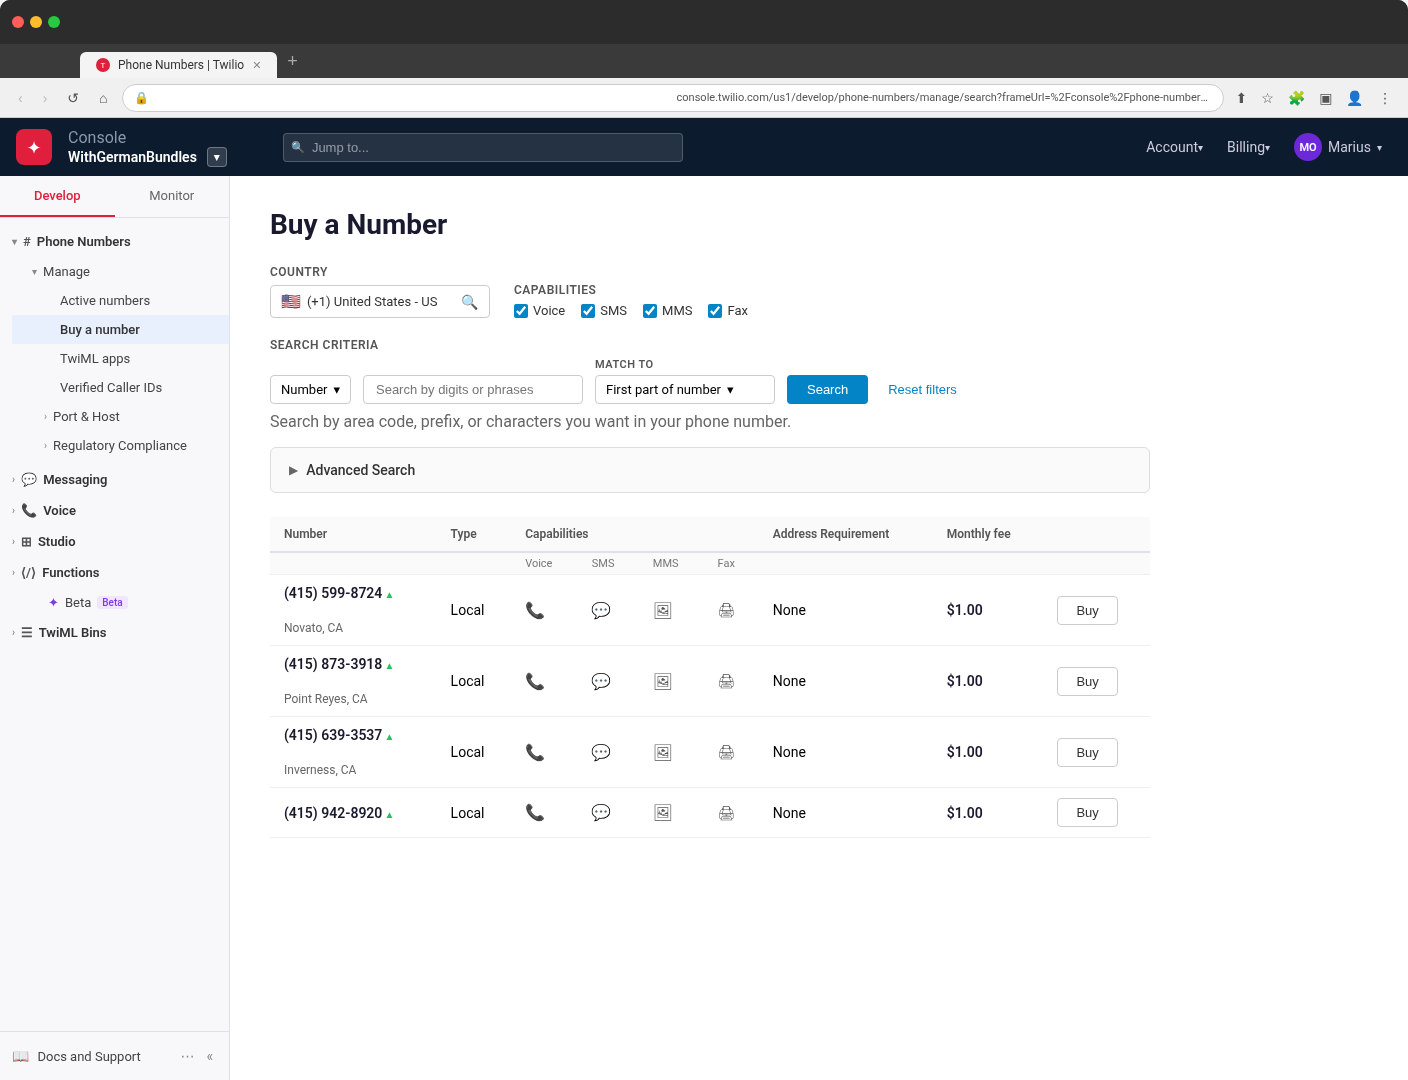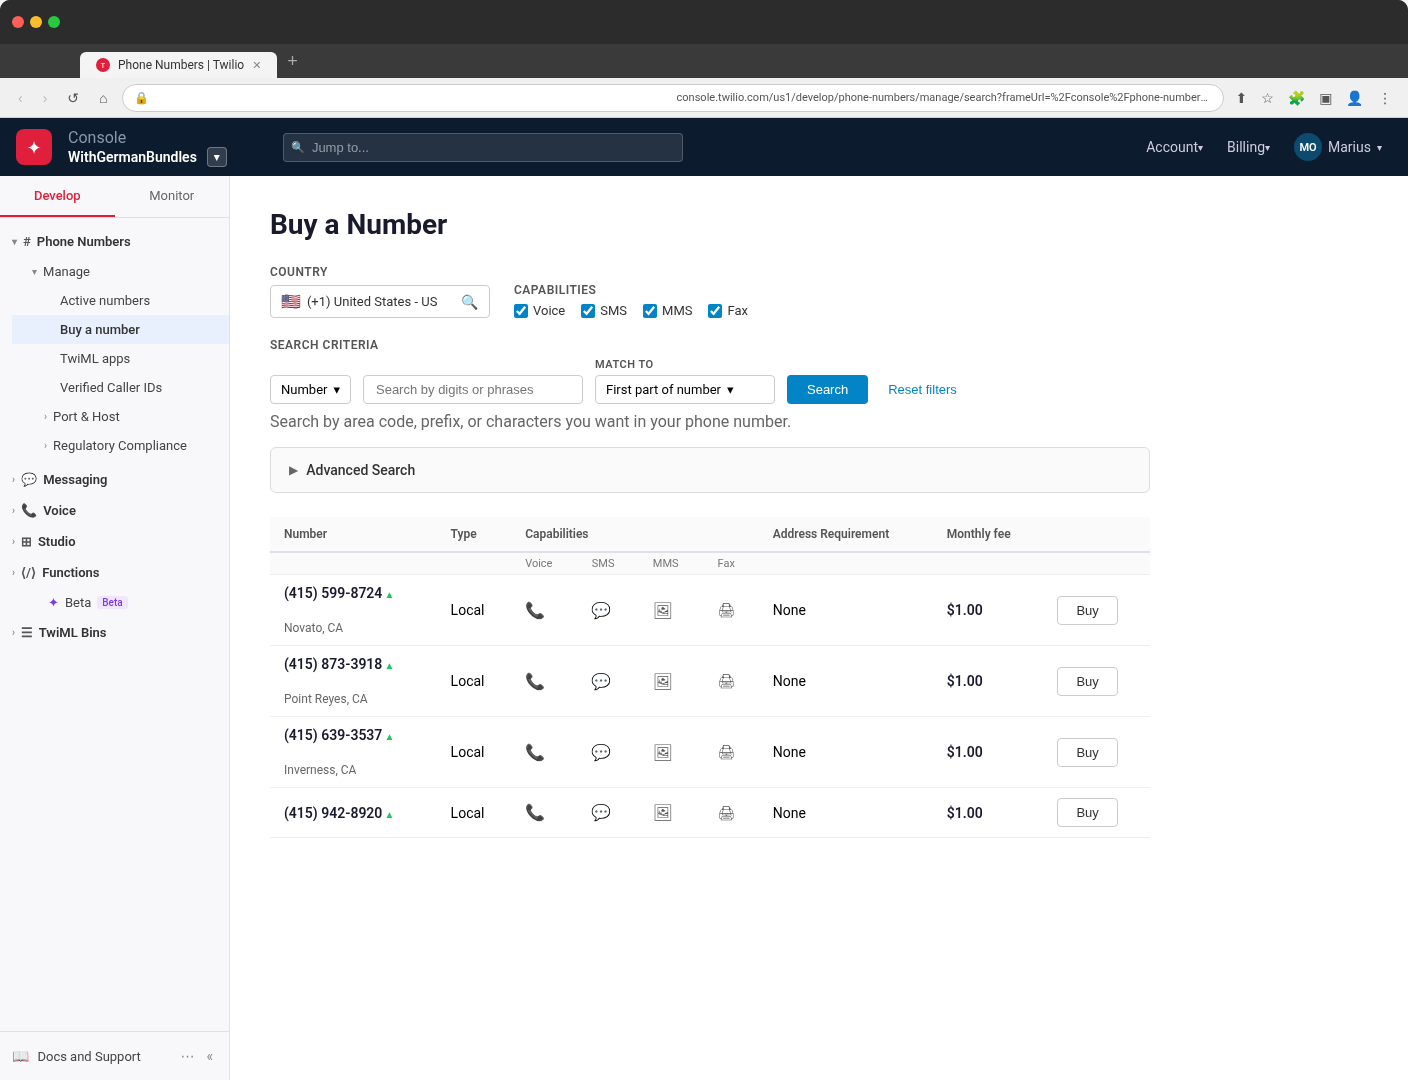--- a/index.html
+++ b/index.html
@@ -35,21 +35,21 @@
     .app-brand-name { color: white; font-size: 14px; font-weight: 600; }
     .app-brand-toggle { background: rgba(255,255,255,0.15); border: 1px solid rgba(255,255,255,0.3); border-radius: 4px; color: white; padding: 2px 6px; cursor: pointer; font-size: 12px; margin-left: 4px; }
     .app-header-search { flex: 1; max-width: 400px; margin-left: 40px; }
     .app-header-search input { width: 100%; background: rgba(255,255,255,0.1); border: 1px solid rgba(255,255,255,0.2); border-radius: 4px; color: white; padding: 6px 12px 6px 32px; font-size: 13px; }
     .app-header-search input::placeholder { color: rgba(255,255,255,0.5); }
     .search-icon-wrap { position: relative; }
     .search-icon-wrap::before { content: '🔍'; position: absolute; left: 8px; top: 50%; transform: translateY(-50%); font-size: 11px; }
     .app-header-right { display: flex; align-items: center; gap: 4px; margin-left: auto; }
     .header-nav-item { color: #ccd; font-size: 14px; padding: 6px 10px; cursor: pointer; display: flex; align-items: center; }
     .header-nav-chevron { font-size: 10px; }
-    .header-avatar { width: 28px; height: 28px; background: #0c4a6e; border-radius: 50%; display: flex; align-items: center; justify-content: center; color: white; font-size: 11px; font-weight: 600; }
+    .header-avatar { width: 28px; height: 28px; background: #6d28d9; border-radius: 50%; display: flex; align-items: center; justify-content: center; color: white; font-size: 11px; font-weight: 600; }
 
     
     .main-layout { display: flex; flex: 1; overflow: hidden; }
 
     
     .sidebar { width: 230px; background: #f8f8fa; border-right: 1px solid #e0e0e8; display: flex; flex-direction: column; overflow-y: auto; flex-shrink: 0; }
     .sidebar-tabs { display: flex; border-bottom: 1px solid #e0e0e8; }
     .sidebar-tab { flex: 1; padding: 12px 0; text-align: center; font-size: 13px; color: #666; cursor: pointer; }
     .sidebar-tab.active { color: #e01f3d; border-bottom: 2px solid #e01f3d; font-weight: 500; }
     .sidebar-nav { padding: 8px 0; flex: 1; }

